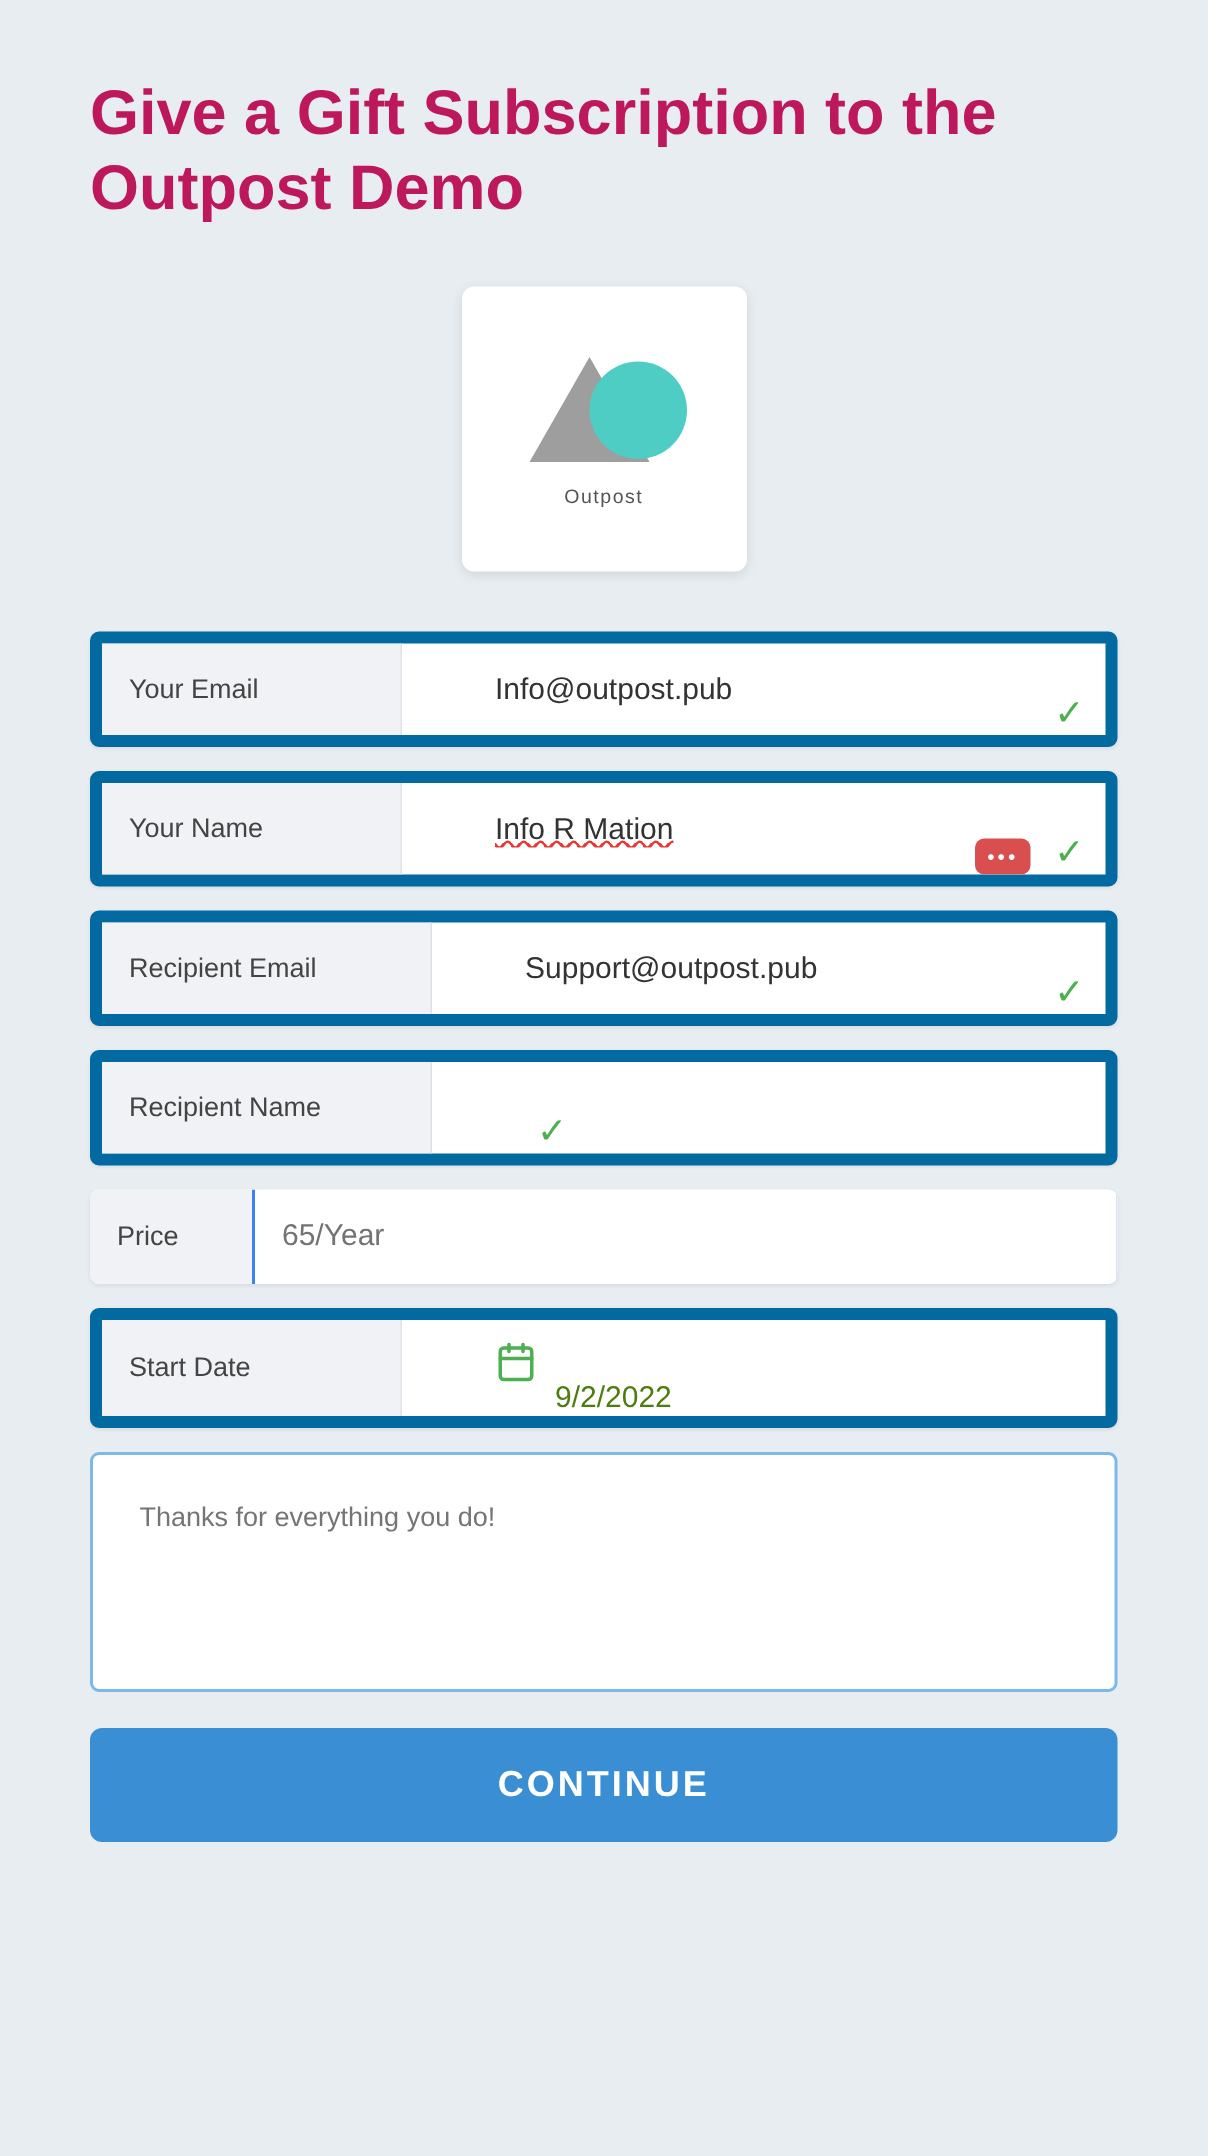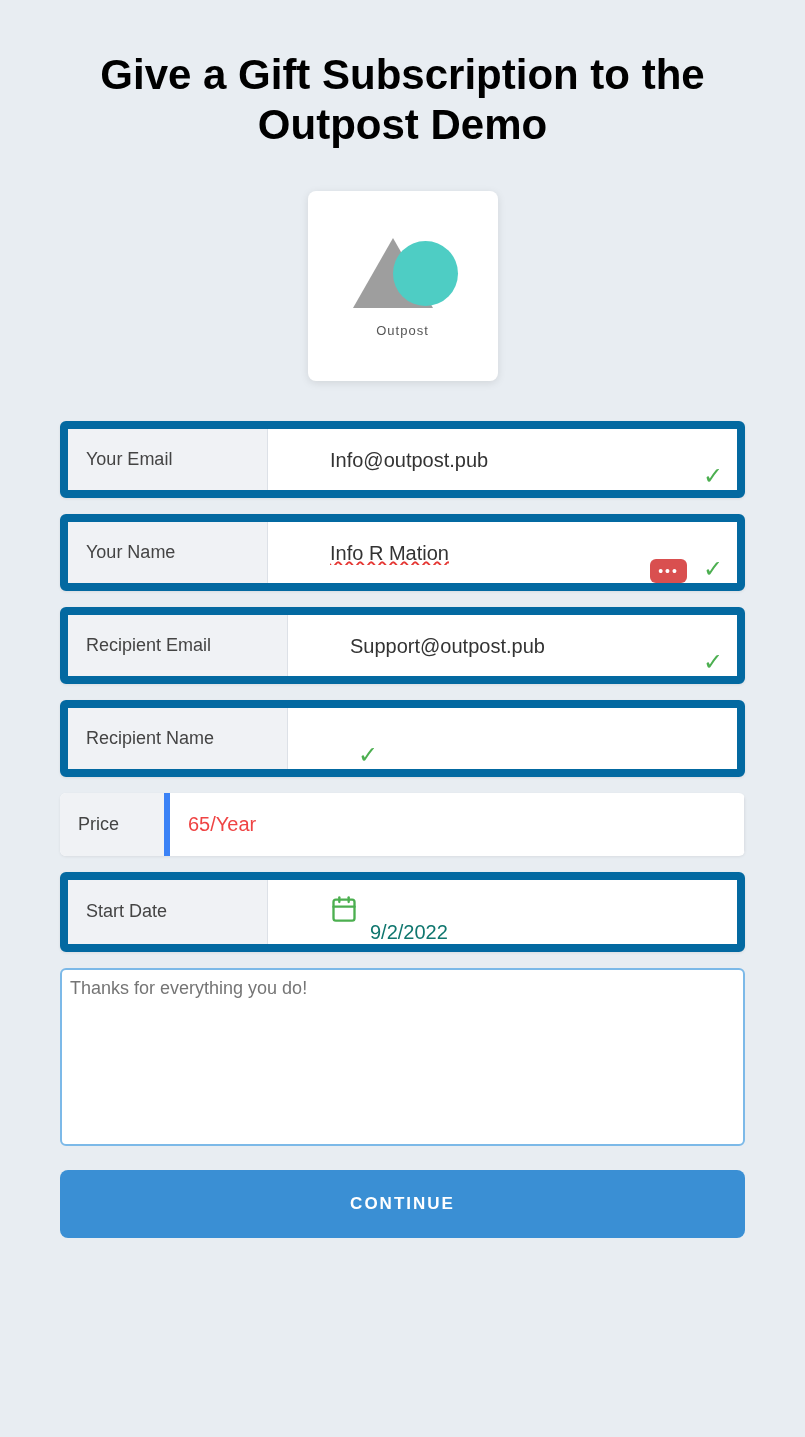--- a/index.html
+++ b/index.html
@@ -24,22 +24,22 @@
       background-color: #e8edf2;
       display: flex;
       flex-direction: column;
       align-items: center;
       padding: 50px 60px 60px;
     }
 
     .page-title {
       font-size: 42px;
       font-weight: 700;
-      color: #000000;
-      text-align: center;
+      color: #be185d;
+      text-align: left;
       line-height: 1.2;
       margin-bottom: 40px;
     }
 
     .logo-card {
       width: 190px;
       height: 190px;
       background: #ffffff;
       border-radius: 8px;
       box-shadow: 0 2px 8px rgba(0,0,0,0.1);
@@ -164,28 +164,28 @@
 
     
     .price-label {
       background: #f0f2f5;
       padding: 20px 18px;
       font-size: 18px;
       color: #444;
       display: flex;
       align-items: center;
       min-width: 110px;
-      border-right: 6px solid #3b82f6;
+      border-right: 2px solid #3b82f6;
     }
 
     .price-value {
       flex: 1;
       padding: 20px 18px;
       font-size: 20px;
-      color: #ef4444;
+      color: #737373;
       border-right: 1px solid #dde1e7;
     }
 
     .price-currency {
       padding: 20px 18px;
       font-size: 20px;
       color: #333;
       min-width: 90px;
       display: flex;
       align-items: center;
@@ -200,48 +200,48 @@
       gap: 12px;
     }
 
     .calendar-icon {
       color: #4caf50;
       font-size: 24px;
     }
 
     .date-value {
       font-size: 20px;
-      color: #0f766e;
+      color: #4d7c0f;
       margin-top: 41px;
     }
 
     
     .message-textarea {
       width: 100%;
       background: #fff;
       border: 2px solid #7cb9e8;
       border-radius: 6px;
-      padding: 8px;
+      padding: 31px;
       font-size: 18px;
       color: #555;
       resize: none;
-      height: 178px;
+      height: 160px;
       outline: none;
       font-family: inherit;
     }
 
     
     .continue-btn {
       width: 100%;
       background-color: #3a8fd4;
       color: white;
       border: none;
       border-radius: 8px;
       padding: 24px;
-      font-size: 17px;
+      font-size: 24px;
       font-weight: 600;
       letter-spacing: 2px;
       cursor: pointer;
       margin-top: 8px;
       text-transform: uppercase;
     }
   </style>
 </head>
 <body>
 

